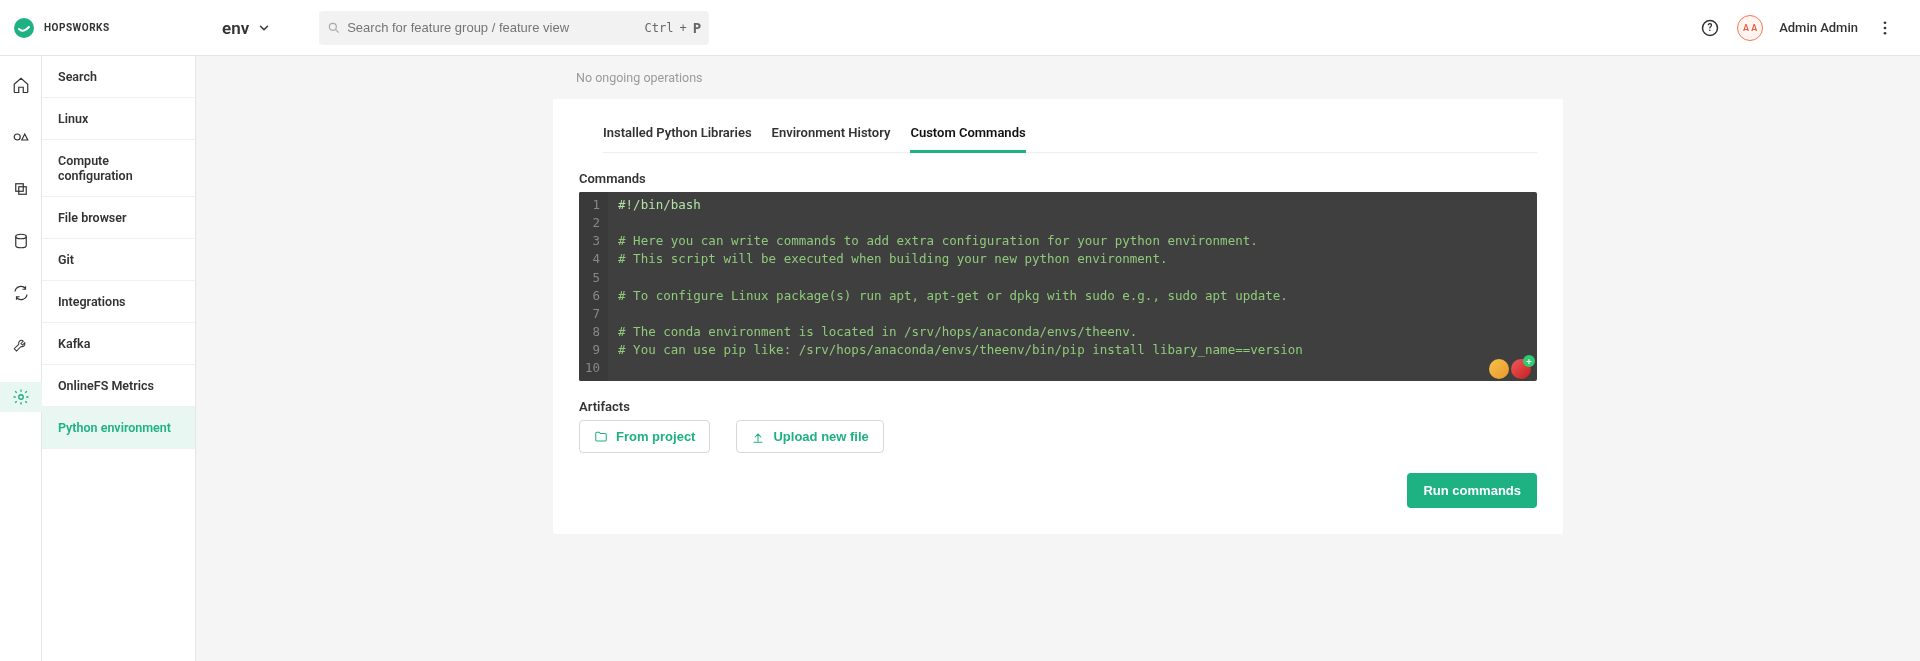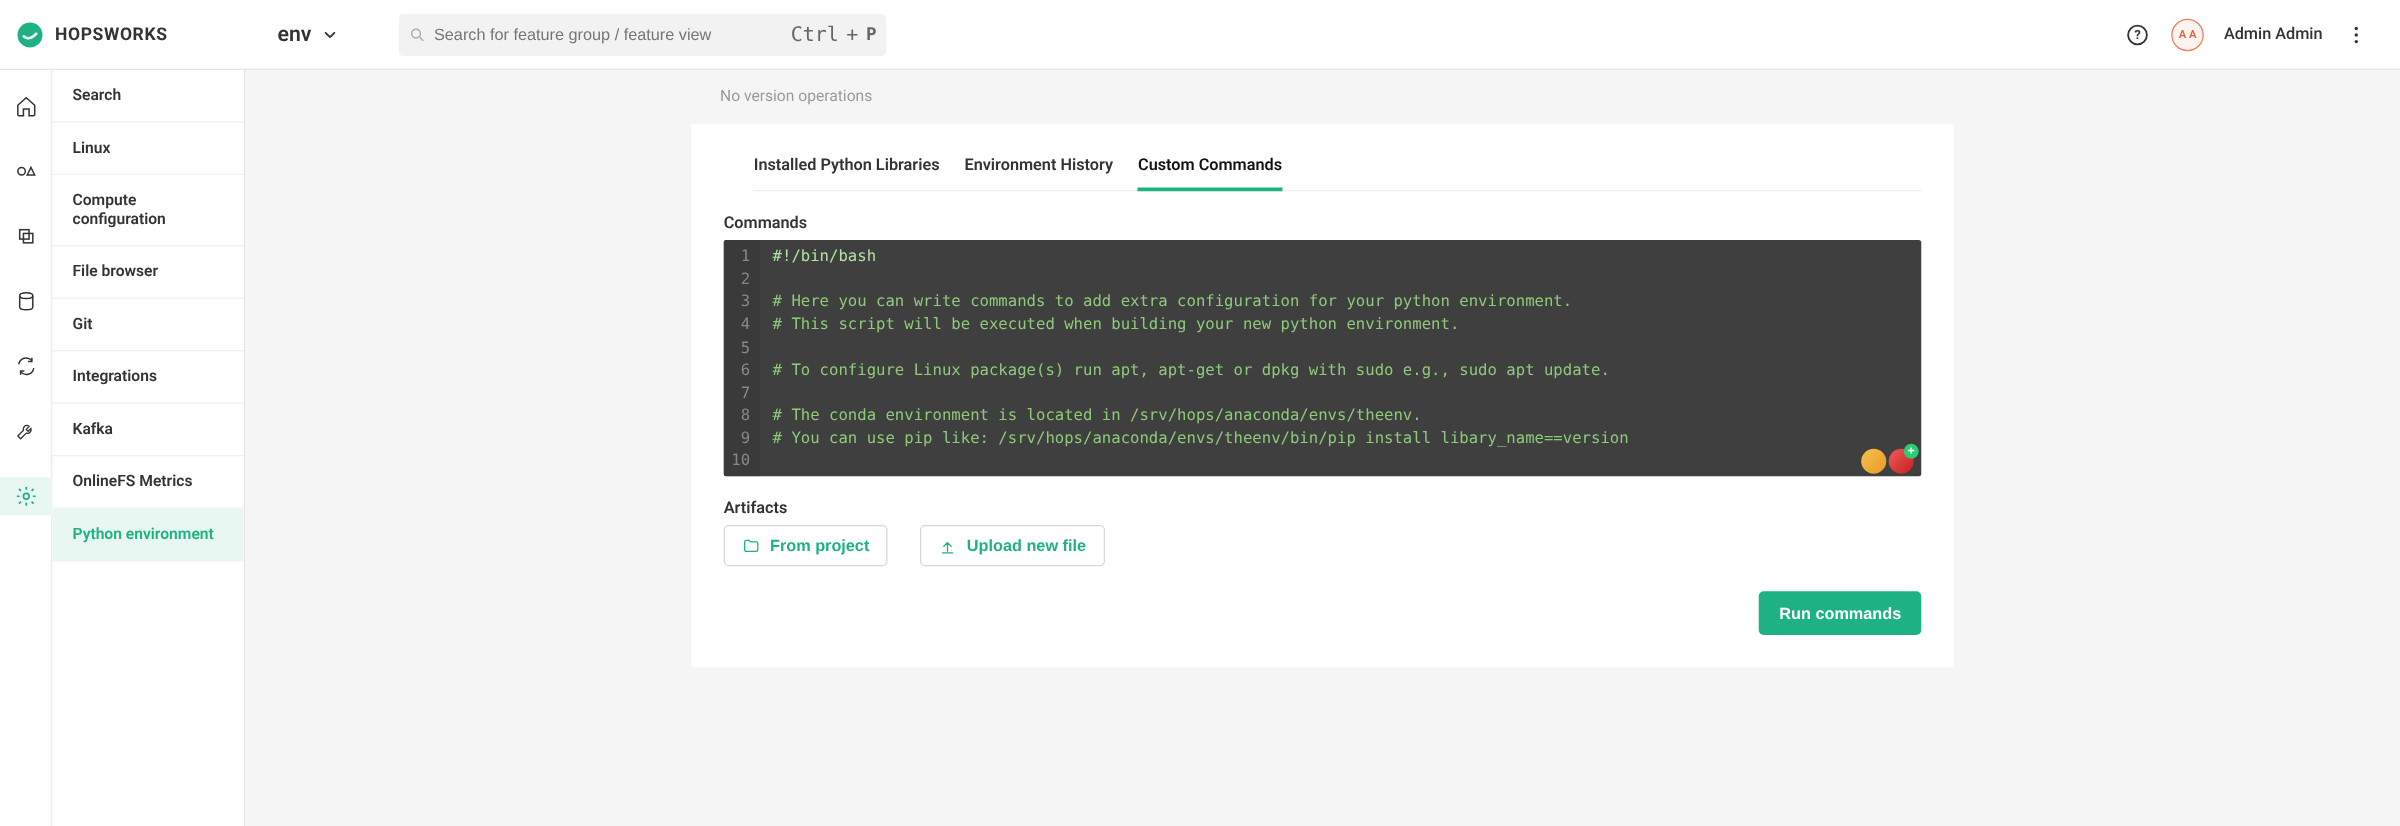--- a/index.html
+++ b/index.html
@@ -16,39 +16,39 @@
     border-bottom: 1px solid #e6e6e6;
     display: flex;
     align-items: center;
     padding: 0 24px 0 12px;
   }
   .logo-area { display: flex; align-items: center; gap: 8px; width: 180px; }
   .logo-img {
     width: 24px; height: 24px;
     display:inline-block;
   }
-  .logo-text { font-weight: 700; letter-spacing: 0.5px; font-size: 14px; }
+  .logo-text { font-weight: 700; letter-spacing: 0.5px; font-size: 10px; }
   .project-dd { display:flex; align-items:center; gap:8px; margin-left:30px; margin-right:48px; font-weight:600; font-size:17px; cursor:pointer;}
   .chevron-down { width:14px;height:14px; }
   .search-box {
     flex: 0 0 390px;
     height: 34px;
     background: #f2f2f2;
     border-radius: 4px;
     display: flex;
     align-items: center;
     padding: 0 8px;
     color: #888;
   }
   .search-box input {
     border: none; background: transparent; flex: 1;
     font-size: 13px; color: #a21caf; outline:none; padding-left:6px;
   }
   .search-kbd { display:flex; align-items:center; gap:6px; font-size:12px;}
-  .kbd { font-family: ui-monospace, monospace; font-size:16px; color:#666;}
+  .kbd { font-family: ui-monospace, monospace; font-size:12px; color:#666;}
   .header-spacer { flex:1; }
   .header-right { display:flex; align-items:center; gap:16px; }
   .avatar {
     width:26px;height:26px;border-radius:50%;
     border:1px solid #f07a5a;
     display:flex;align-items:center;justify-content:center;
     font-size:9px;font-weight:600;color:#e85d3d;background:#fff4ef;
   }
   .icon-btn { width:22px;height:22px;display:flex;align-items:center;justify-content:center;cursor:pointer;}
 
@@ -219,21 +219,21 @@
     <div class="sidebar-item">Compute configuration</div>
     <div class="sidebar-item">File browser</div>
     <div class="sidebar-item">Git</div>
     <div class="sidebar-item">Integrations</div>
     <div class="sidebar-item">Kafka</div>
     <div class="sidebar-item">OnlineFS Metrics</div>
     <div class="sidebar-item active">Python environment</div>
   </div>
 
   <div class="main">
-    <div class="status-line">No version operations</div>
+    <div class="status-line">No ongoing operations</div>
 
     <div class="card">
       <div class="tabs">
         <div class="tab">Installed Python Libraries</div>
         <div class="tab">Environment History</div>
         <div class="tab active">Custom Commands</div>
       </div>
 
       <div class="section-label">Commands</div>
 

